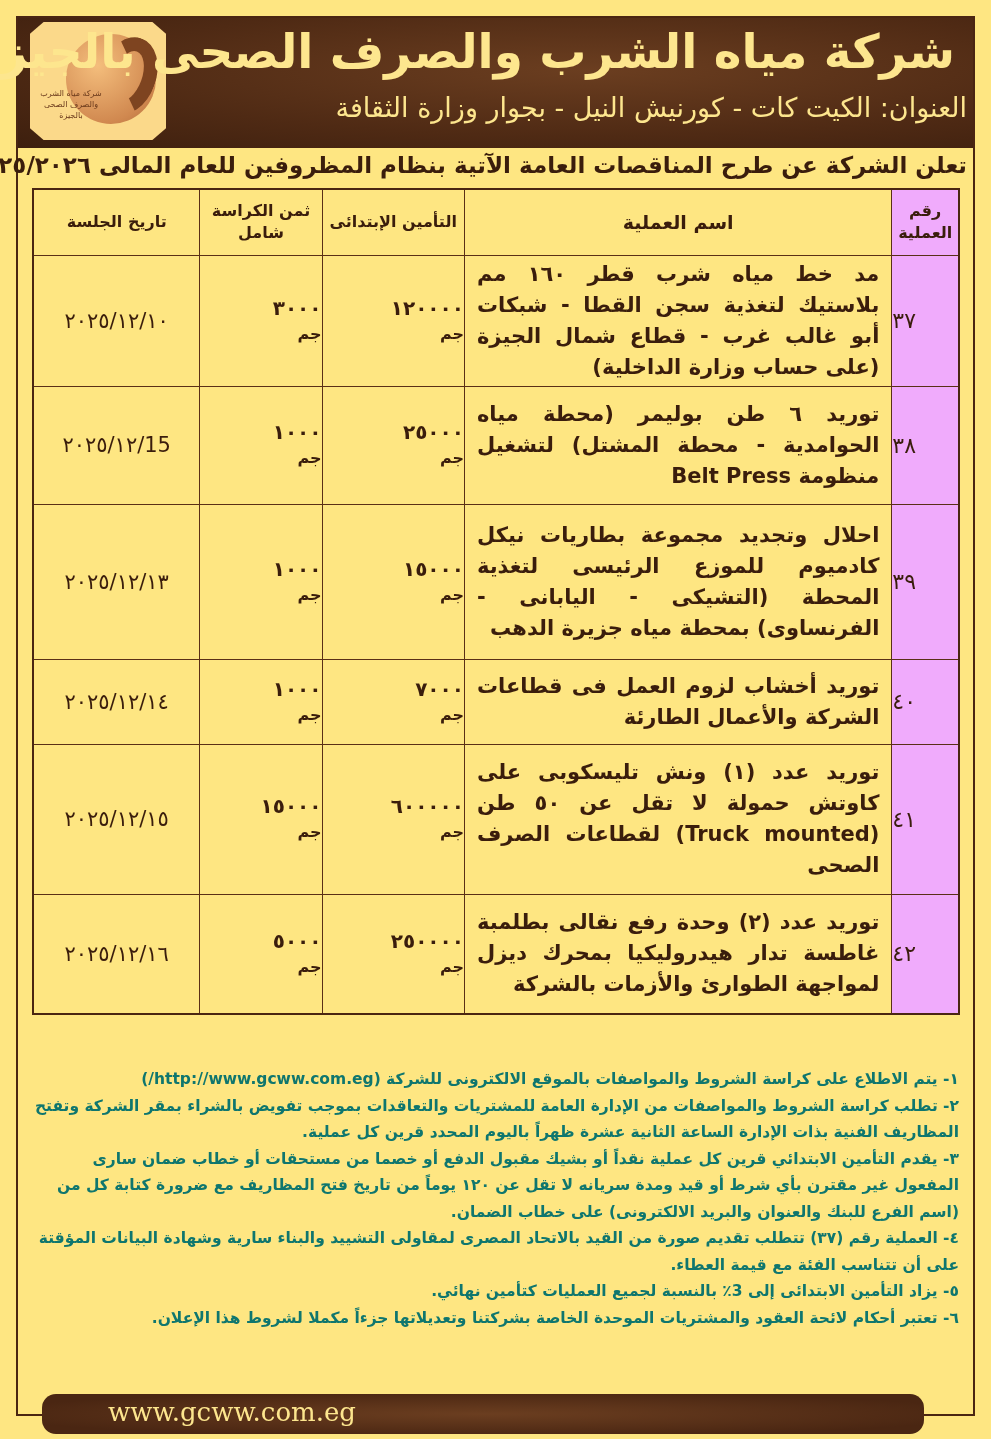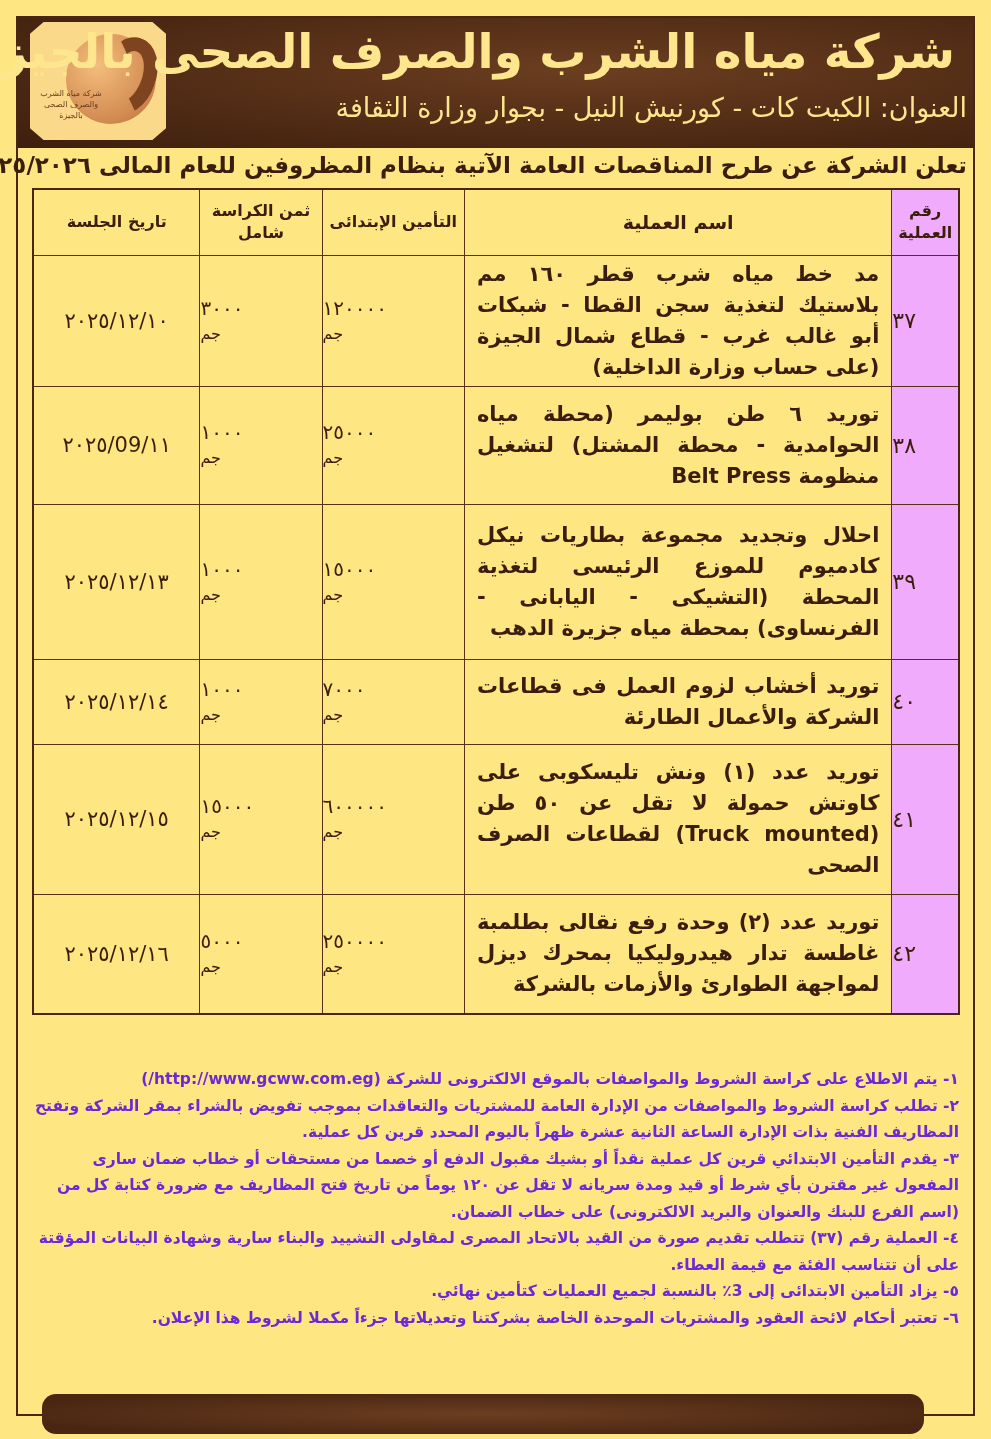--- a/index.html
+++ b/index.html
@@ -32,28 +32,28 @@
          border: 2px solid #4a2612; }
   .tbl th, .tbl td { border: 1.5px solid #5a2f16; vertical-align: middle; }
   .tbl th { height: 66px; font-size: 16px; font-weight: bold; text-align: center; line-height: 22px; }
   .tbl th.c-num, .tbl td.c-num { background: #f0abfc; width: 66px; }
   .tbl td.c-num { font-size: 22px; font-weight: normal; text-align: left; }
   .tbl th.c-name { width: 420px; font-size: 19px; margin-top: 7px; }
   .tbl th.c-ins, .tbl td.c-ins { width: 140px; }
   .tbl th.c-price, .tbl td.c-price { width: 120px; margin-top: 12px; }
   .tbl th.c-date, .tbl td.c-date { width: 164px; }
   .tbl td.c-name { font-size: 21px; font-weight: bold; line-height: 31px; padding: 3px 12px; text-align: justify; }
-  .tbl td.c-ins, .tbl td.c-price { text-align: left; font-size: 20px; font-weight: normal; line-height: 26px; }
+  .tbl td.c-ins, .tbl td.c-price { text-align: right; font-size: 20px; font-weight: bold; line-height: 26px; }
   .tbl td.c-date { text-align: center; font-size: 21px; font-weight: normal; direction: ltr; }
   .amt { display: block; }
   .cur { display: block; font-size: 16px; }
 
   
   .notes { position: absolute; right: 14px; top: 1048px; width: 930px; font-size: 15.5px; font-weight: bold;
-           line-height: 26.5px; color: #6d28d9; }
+           line-height: 26.5px; color: #0f766e; }
   .notes .note { padding-right: 0; }
 
   
   .footer { position: absolute; left: 24px; top: 1376px; width: 882px; height: 40px; border-radius: 14px;
             background: radial-gradient(ellipse at 50% 50%, #6b3e20, #4a2612 80%); }
   .footer .hotline { position: absolute; right: 90px; top: 4px; font-size: 24px; font-weight: bold; color: #fde68e; white-space: nowrap; }
   .footer .site { position: absolute; left: 66px; top: 3px; font-size: 26px; color: #fde68e; direction: ltr;
                   font-family: "DejaVu Serif", serif; white-space: nowrap; }
 </style>
 </head>
@@ -101,21 +101,21 @@
         <td class="c-num">٣٨</td>
         <td class="c-name">توريد ٦ طن بوليمر (محطة مياه الحوامدية - محطة المشتل) لتشغيل منظومة Belt Press</td>
         <td class="c-ins">
             <span class="amt">٢٥٠٠٠</span>
             <span class="cur">جم</span>
           </td>
         <td class="c-price">
             <span class="amt">١٠٠٠</span>
             <span class="cur">جم</span>
           </td>
-        <td class="c-date">٢٠٢٥/09/١١</td>
+        <td class="c-date">٢٠٢٥/١٢/15</td>
       </tr>
       <tr style="height:155px">
         <td class="c-num">٣٩</td>
         <td class="c-name">احلال وتجديد مجموعة بطاريات نيكل كادميوم للموزع الرئيسى لتغذية المحطة (التشيكى - اليابانى - الفرنساوى) بمحطة مياه جزيرة الدهب</td>
         <td class="c-ins">
             <span class="amt">١٥٠٠٠</span>
             <span class="cur">جم</span>
           </td>
         <td class="c-price">
             <span class="amt">١٠٠٠</span>
@@ -168,15 +168,16 @@
   <div class="notes">
     <div class="note">١- يتم الاطلاع على كراسة الشروط والمواصفات بالموقع الالكترونى للشركة (http://www.gcww.com.eg/)</div>
     <div class="note">٢- تطلب كراسة الشروط والمواصفات من الإدارة العامة للمشتريات والتعاقدات بموجب تفويض بالشراء بمقر الشركة وتفتح المظاريف الفنية بذات الإدارة الساعة الثانية عشرة ظهراً باليوم المحدد قرين كل عملية.</div>
     <div class="note">٣- يقدم التأمين الابتدائي قرين كل عملية نقداً أو بشيك مقبول الدفع أو خصما من مستحقات أو خطاب ضمان سارى المفعول غير مقترن بأي شرط أو قيد ومدة سريانه لا تقل عن ١٢٠ يوماً من تاريخ فتح المظاريف مع ضرورة كتابة كل من (اسم الفرع للبنك والعنوان والبريد الالكترونى) على خطاب الضمان.</div>
     <div class="note">٤- العملية رقم (٣٧) تتطلب تقديم صورة من القيد بالاتحاد المصرى لمقاولى التشييد والبناء سارية وشهادة البيانات المؤقتة على أن تتناسب الفئة مع قيمة العطاء.</div>
     <div class="note">٥- يزاد التأمين الابتدائى إلى 3٪ بالنسبة لجميع العمليات كتأمين نهائي.</div>
     <div class="note">٦- تعتبر أحكام لائحة العقود والمشتريات الموحدة الخاصة بشركتنا وتعديلاتها جزءاً مكملا لشروط هذا الإعلان.</div>
   </div>
 
   <div class="footer">
+    <div class="site">www.gcww.com.eg</div>
   </div>
 
 </div>
 
 </body></html>

